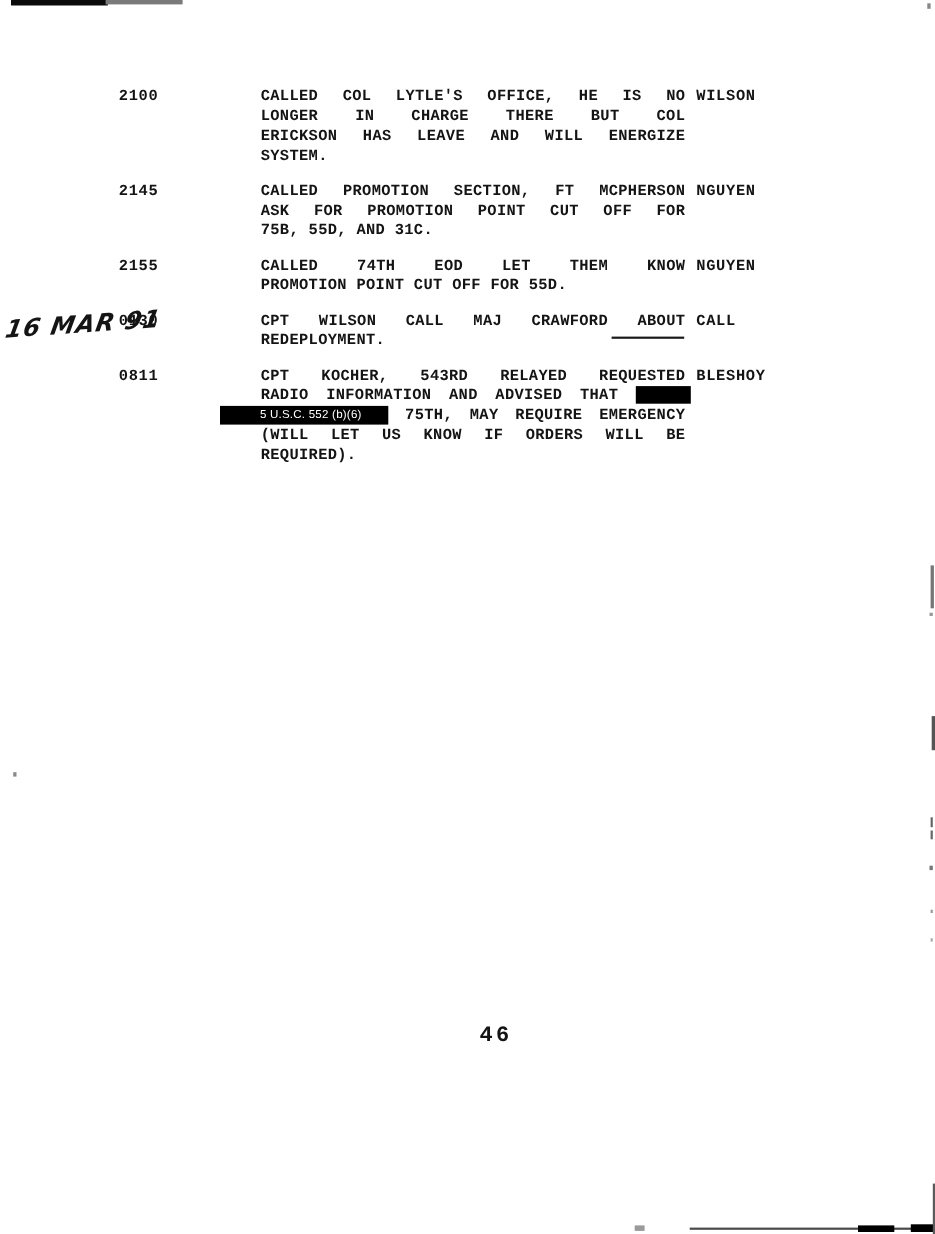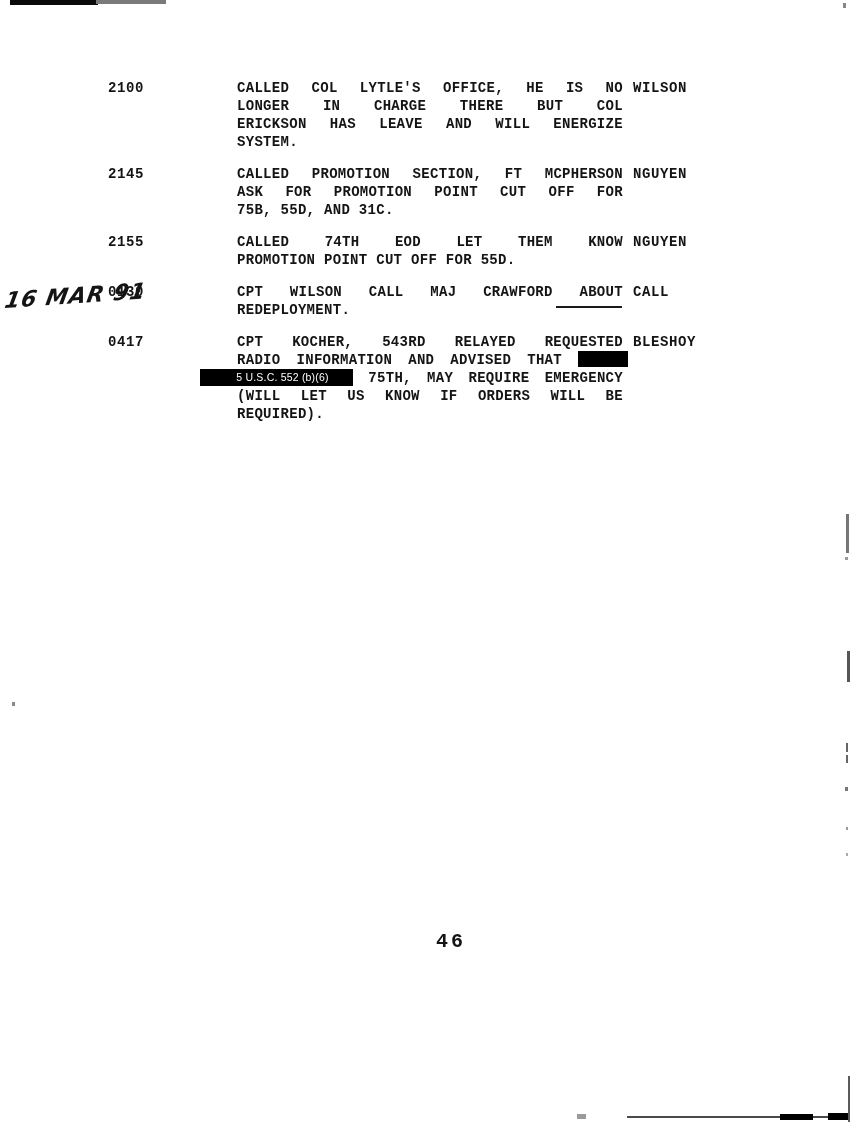--- a/index.html
+++ b/index.html
@@ -185,21 +185,21 @@
       </div>
       <div class="entry">
         <span class="time">0130</span>
         <div class="desc">
           <div class="line justify"><span class="word">CPT</span><span class="word">WILSON</span><span class="word">CALL</span><span class="word">MAJ</span><span class="word">CRAWFORD</span><span class="word">ABOUT</span></div>
           <div class="line">REDEPLOYMENT.</div>
         </div>
         <span class="officer">CALL</span>
       </div>
       <div class="entry">
-        <span class="time">0417</span>
+        <span class="time">0811</span>
         <div class="desc">
           <div class="line justify"><span class="word">CPT</span><span class="word">KOCHER,</span><span class="word">543RD</span><span class="word">RELAYED</span><span class="word">REQUESTED</span></div>
           <div class="line justify"><span class="word">RADIO</span><span class="word">INFORMATION</span><span class="word">AND</span><span class="word">ADVISED</span><span class="word">THAT</span><span class="redaction-box"></span></div>
           <div class="line justify"><span class="redaction-bar">5 U.S.C. 552 (b)(6)</span><span class="word">75TH,</span><span class="word">MAY</span><span class="word">REQUIRE</span><span class="word">EMERGENCY</span></div>
           <div class="line justify"><span class="word">(WILL</span><span class="word">LET</span><span class="word">US</span><span class="word">KNOW</span><span class="word">IF</span><span class="word">ORDERS</span><span class="word">WILL</span><span class="word">BE</span></div>
           <div class="line">REQUIRED).</div>
         </div>
         <span class="officer">BLESHOY</span>
       </div>
     </div>

